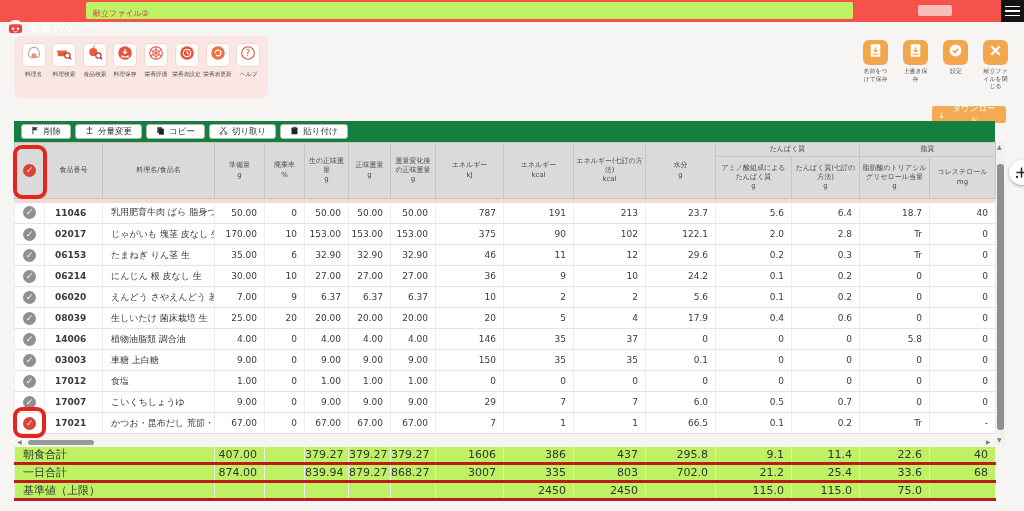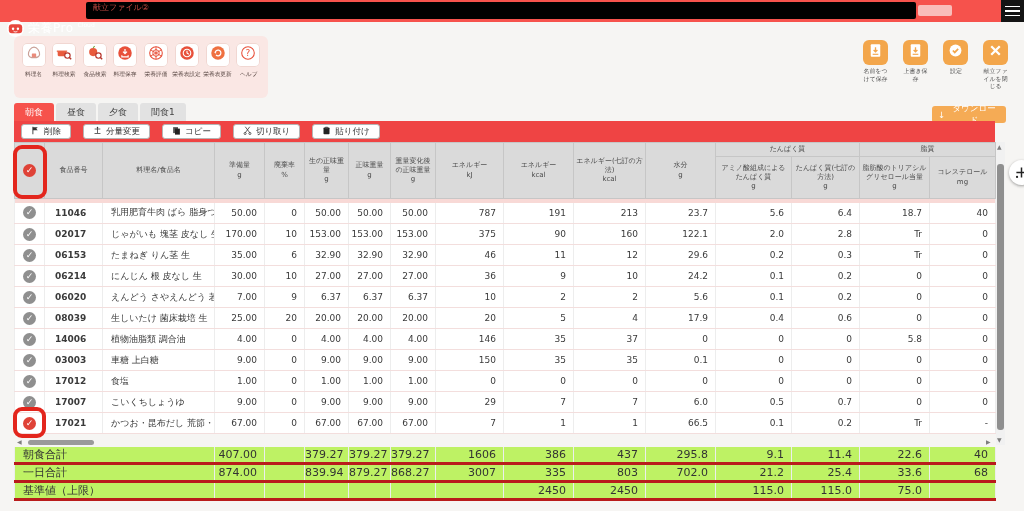--- a/index.html
+++ b/index.html
@@ -5,21 +5,21 @@
   html,body{margin:0;padding:0;background:#dcdcdc;}
   *{box-sizing:border-box;font-family:"DejaVu Sans","Liberation Sans",sans-serif;}
   #canvas{position:relative;width:1024px;height:511px;background:#f6f5f3;overflow:hidden;}
 
   
   .topbar{position:absolute;left:0;top:0;width:1024px;height:22px;background:#f6524c;}
   .logo{position:absolute;left:7px;top:20px;display:flex;align-items:center;gap:4px;color:#fff;}
   .logo-circle{width:17px;height:17px;background:#fff;border-radius:50%;display:flex;align-items:center;justify-content:center;}
   .logo-text{font-size:12px;letter-spacing:.5px;}
   .logo-sup{font-size:6px;position:relative;top:-4px;}
-  .file-bar{position:absolute;left:86px;top:2px;width:830px;height:17px;background:#000000;border-radius:2px;display:flex;align-items:flex-start;padding-left:7px;}
+  .file-bar{position:absolute;left:86px;top:2px;width:767px;height:17px;background:#bef264;border-radius:2px;display:flex;align-items:flex-end;padding-left:7px;}
   .file-label{font-size:8px;color:#c04a42;}
   .user-chip{position:absolute;left:918px;top:5px;width:34px;height:11px;background:#f9bdb9;border-radius:2px;}
   .hamburger{position:absolute;left:1001px;top:0;width:23px;height:22px;background:#141414;display:flex;flex-direction:column;justify-content:center;gap:3px;padding:0 4px;cursor:pointer;}
   .hamburger span{height:1.5px;background:#fff;}
 
   
   .toolbar-card{position:absolute;left:14px;top:36px;width:254px;height:62px;background:#fae7e4;border-radius:6px;display:flex;align-items:flex-start;padding:7px 5px 0;gap:1px;}
   .tb-item{width:30px;display:flex;flex-direction:column;align-items:center;gap:3px;cursor:pointer;}
   .tb-ic{width:24px;height:24px;background:#fff;border-radius:5px;display:flex;align-items:center;justify-content:center;box-shadow:inset 0 0 0 1px #f1d7d2;}
   .tb-ic svg{width:18px;height:18px;}
@@ -34,21 +34,21 @@
 
   
   .meal-tabs{position:absolute;left:14px;top:103px;display:flex;gap:2px;}
   .tab{height:18px;padding:0 11px;background:#e2e2e2;color:#444;font-size:9px;display:flex;align-items:center;border-radius:3px 3px 0 0;cursor:pointer;}
   .tab.active{background:#f6524c;color:#fff;}
 
   
   .download-btn{position:absolute;left:932px;top:106px;width:74px;height:17px;background:#f5ab55;color:#fff;font-size:8.5px;border:none;border-radius:3px;display:flex;align-items:center;justify-content:center;gap:3px;cursor:pointer;}
 
   
-  .edit-strip{position:absolute;left:14px;top:121px;width:981px;height:21px;background:#ef4444;display:flex;align-items:center;gap:12px;padding-left:7px;}
+  .edit-strip{position:absolute;left:14px;top:121px;width:981px;height:21px;background:#15803d;display:flex;align-items:center;gap:4px;padding-left:7px;}
   .edit-btn{height:15px;background:#fff;border:1px solid #b5b5b5;border-radius:3px;font-size:8.5px;color:#333;display:flex;align-items:center;gap:4px;padding:0 9px;cursor:pointer;}
   .edit-btn svg{width:9px;height:9px;}
 
   
   .table-wrap{position:absolute;left:14px;top:142px;width:981px;}
   table{border-collapse:collapse;table-layout:fixed;width:981px;}
   thead th{background:#dadada;border:1px solid #c6c6c6;font-size:7px;font-weight:normal;color:#4a4a4a;line-height:1.3;padding:1px 2px;text-align:center;overflow:hidden;}
   tr.grp-row th{height:14px;}
   tr.main-row th{height:42px;vertical-align:middle;}
   tbody td{background:#fff;border-right:1px solid #ededed;border-left:1px solid #ededed;border-bottom:1px solid #f3dedd;font-size:9px;color:#3a3a3a;height:21px;padding:0;overflow:hidden;white-space:nowrap;}
@@ -229,26 +229,20 @@
       <div class="fa-item">
         <div class="fa-ic">
           <span><svg viewBox="0 0 20 20">
               <path d="M5.5 5.5l9 9M14.5 5.5l-9 9" stroke="#fff" stroke-width="2.4"></path>
             </svg></span>
         </div>
         <div class="fa-lb">献立ファイルを閉じる</div>
       </div>
     </div>
 
-  <div class="meal-tabs">
-      <div class="tab active">朝食</div>
-      <div class="tab">昼食</div>
-      <div class="tab">夕食</div>
-      <div class="tab">間食1</div>
-    </div>
 
   <button class="download-btn">
     <span>↓</span>
     <span>ダウンロード</span>
   </button>
 
   <div class="edit-strip">
       <button class="edit-btn">
         <span><svg viewBox="0 0 12 12">
             <path d="M2.5 1v10" stroke="#333" stroke-width="1.2"></path>
@@ -363,21 +357,21 @@
             </td>
             <td class="code">02017</td>
             <td class="name"><span>じゃがいも 塊茎 皮なし 生</span></td>
             <td class="num">170.00</td>
             <td class="num">10</td>
             <td class="num">153.00</td>
             <td class="num">153.00</td>
             <td class="num">153.00</td>
             <td class="num">375</td>
             <td class="num">90</td>
-            <td class="num">160</td>
+            <td class="num">102</td>
             <td class="num">122.1</td>
             <td class="num">2.0</td>
             <td class="num">2.8</td>
             <td class="num">Tr</td>
             <td class="num">0</td>
           </tr>
           <tr>
             <td class="chk-cell">
               <span class="chk">✓</span>
             </td>

